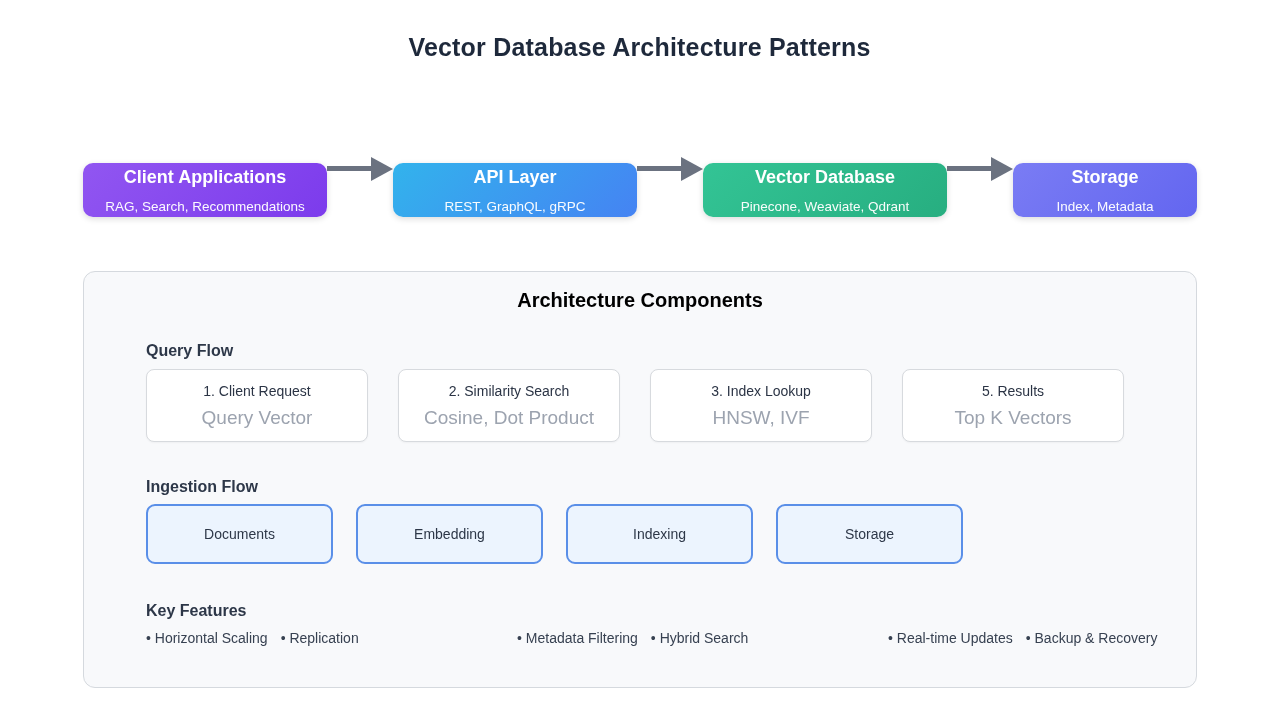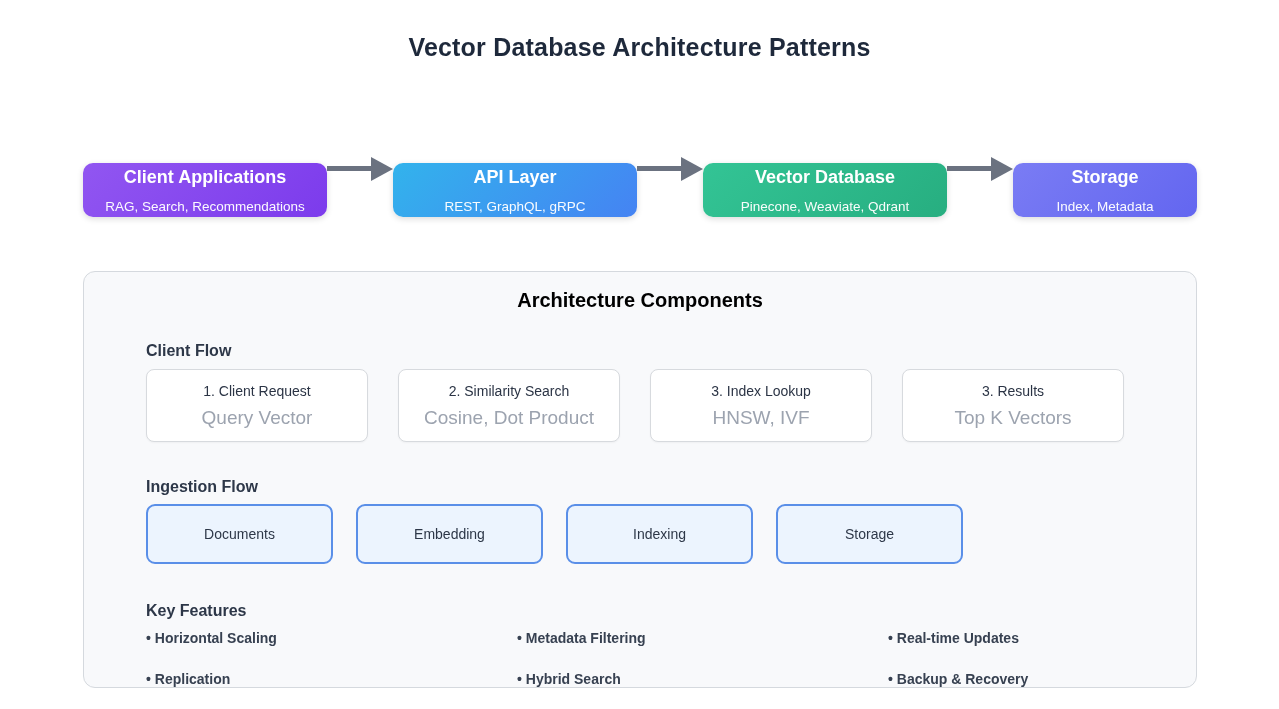--- a/index.html
+++ b/index.html
@@ -60,21 +60,21 @@
   .step-title{font-size:14px; color:#2b3445;}
   .step-sub{font-size:19px; color:var(--step-subtitle-text);}
   .stages{position:absolute; left:62px; top:232px; display:flex; gap:23px;}
   .stage{
     width:187px; height:60px; background:var(--stage-bg);
     border:2px solid var(--stage-border); border-radius:9px; box-sizing:border-box;
     display:flex; align-items:center; justify-content:center;
     font-size:14px; color:#2d3748; text-align:right;
   }
   .features{position:absolute; left:62px; top:358px; display:flex;}
-  .fcol{width:371px; display:flex; flex-direction:column; gap:25px;font-weight:bold;}
+  .fcol{width:371px; display:flex; flex-direction:row; gap:13px;}
   .fitem{font-size:14px; color:var(--bullet-text);}
 </style>
 </head>
 <body>
 
 <div class="page">
   <h1 class="page-title">Vector Database Architecture Patterns</h1>
 
   <div class="flow-row" id="flow-row">
       <div class="flow-node" style="background: linear-gradient(135deg, rgb(145, 86, 241), rgb(124, 59, 236));">
@@ -103,36 +103,36 @@
       </div>
       <div class="flow-node" style="background: linear-gradient(135deg, rgb(122, 124, 244), rgb(99, 102, 240));">
         <div class="fn-title">Storage</div>
         <div class="fn-sub">Index, Metadata</div>
       </div>
     </div>
 
   <section class="panel">
     <h2 class="panel-title">Architecture Components</h2>
 
-    <h3 class="sec-heading qf-heading">Client Flow</h3>
+    <h3 class="sec-heading qf-heading">Query Flow</h3>
     <div class="steps" id="query-steps">
         <div class="step">
           <div class="step-title">1. Client Request</div>
           <div class="step-sub">Query Vector</div>
         </div>
         <div class="step">
           <div class="step-title">2. Similarity Search</div>
           <div class="step-sub">Cosine, Dot Product</div>
         </div>
         <div class="step">
           <div class="step-title">3. Index Lookup</div>
           <div class="step-sub">HNSW, IVF</div>
         </div>
         <div class="step">
-          <div class="step-title">3. Results</div>
+          <div class="step-title">5. Results</div>
           <div class="step-sub">Top K Vectors</div>
         </div>
       </div>
 
     <h3 class="sec-heading if-heading">Ingestion Flow</h3>
     <div class="stages" id="ingestion-stages">
         <div class="stage">Documents</div>
         <div class="stage">Embedding</div>
         <div class="stage">Indexing</div>
         <div class="stage">Storage</div>

